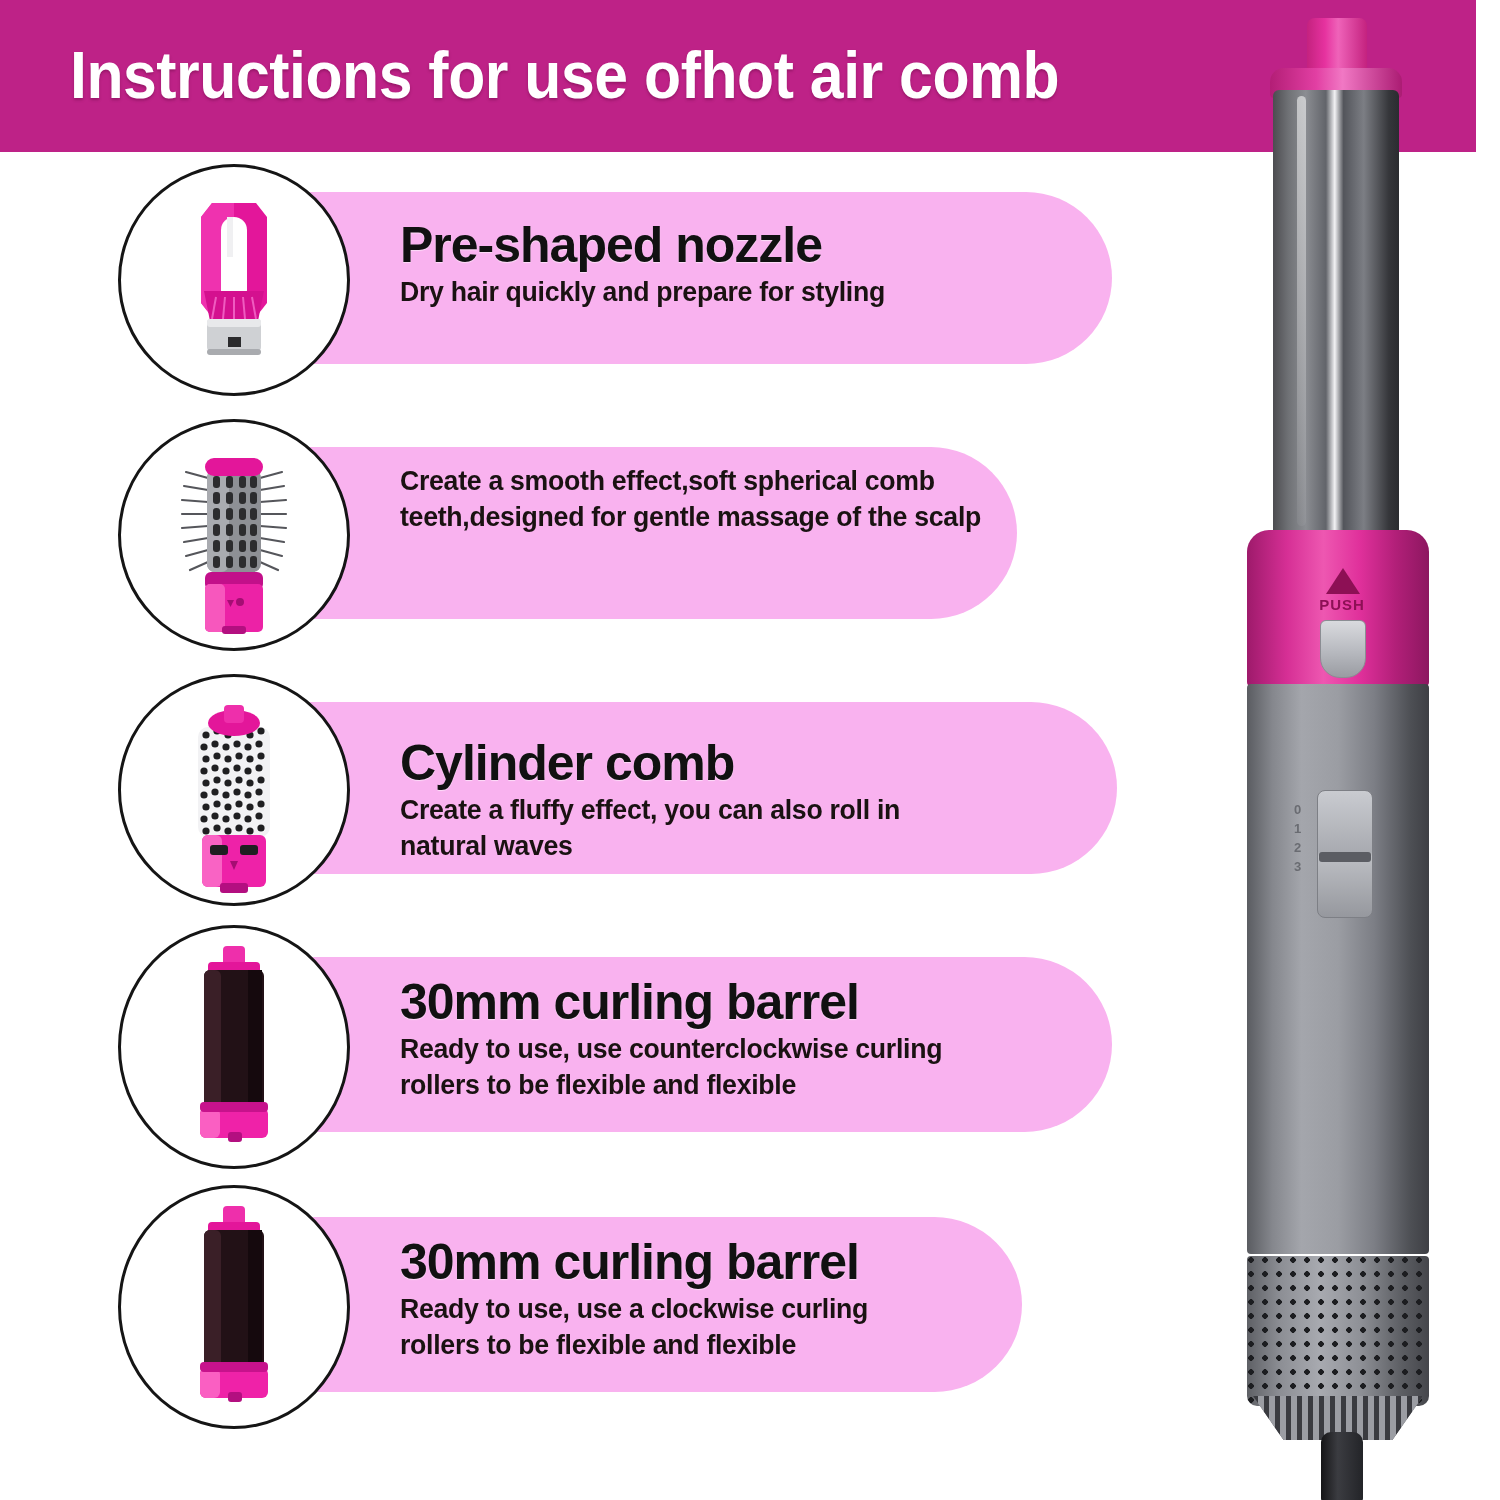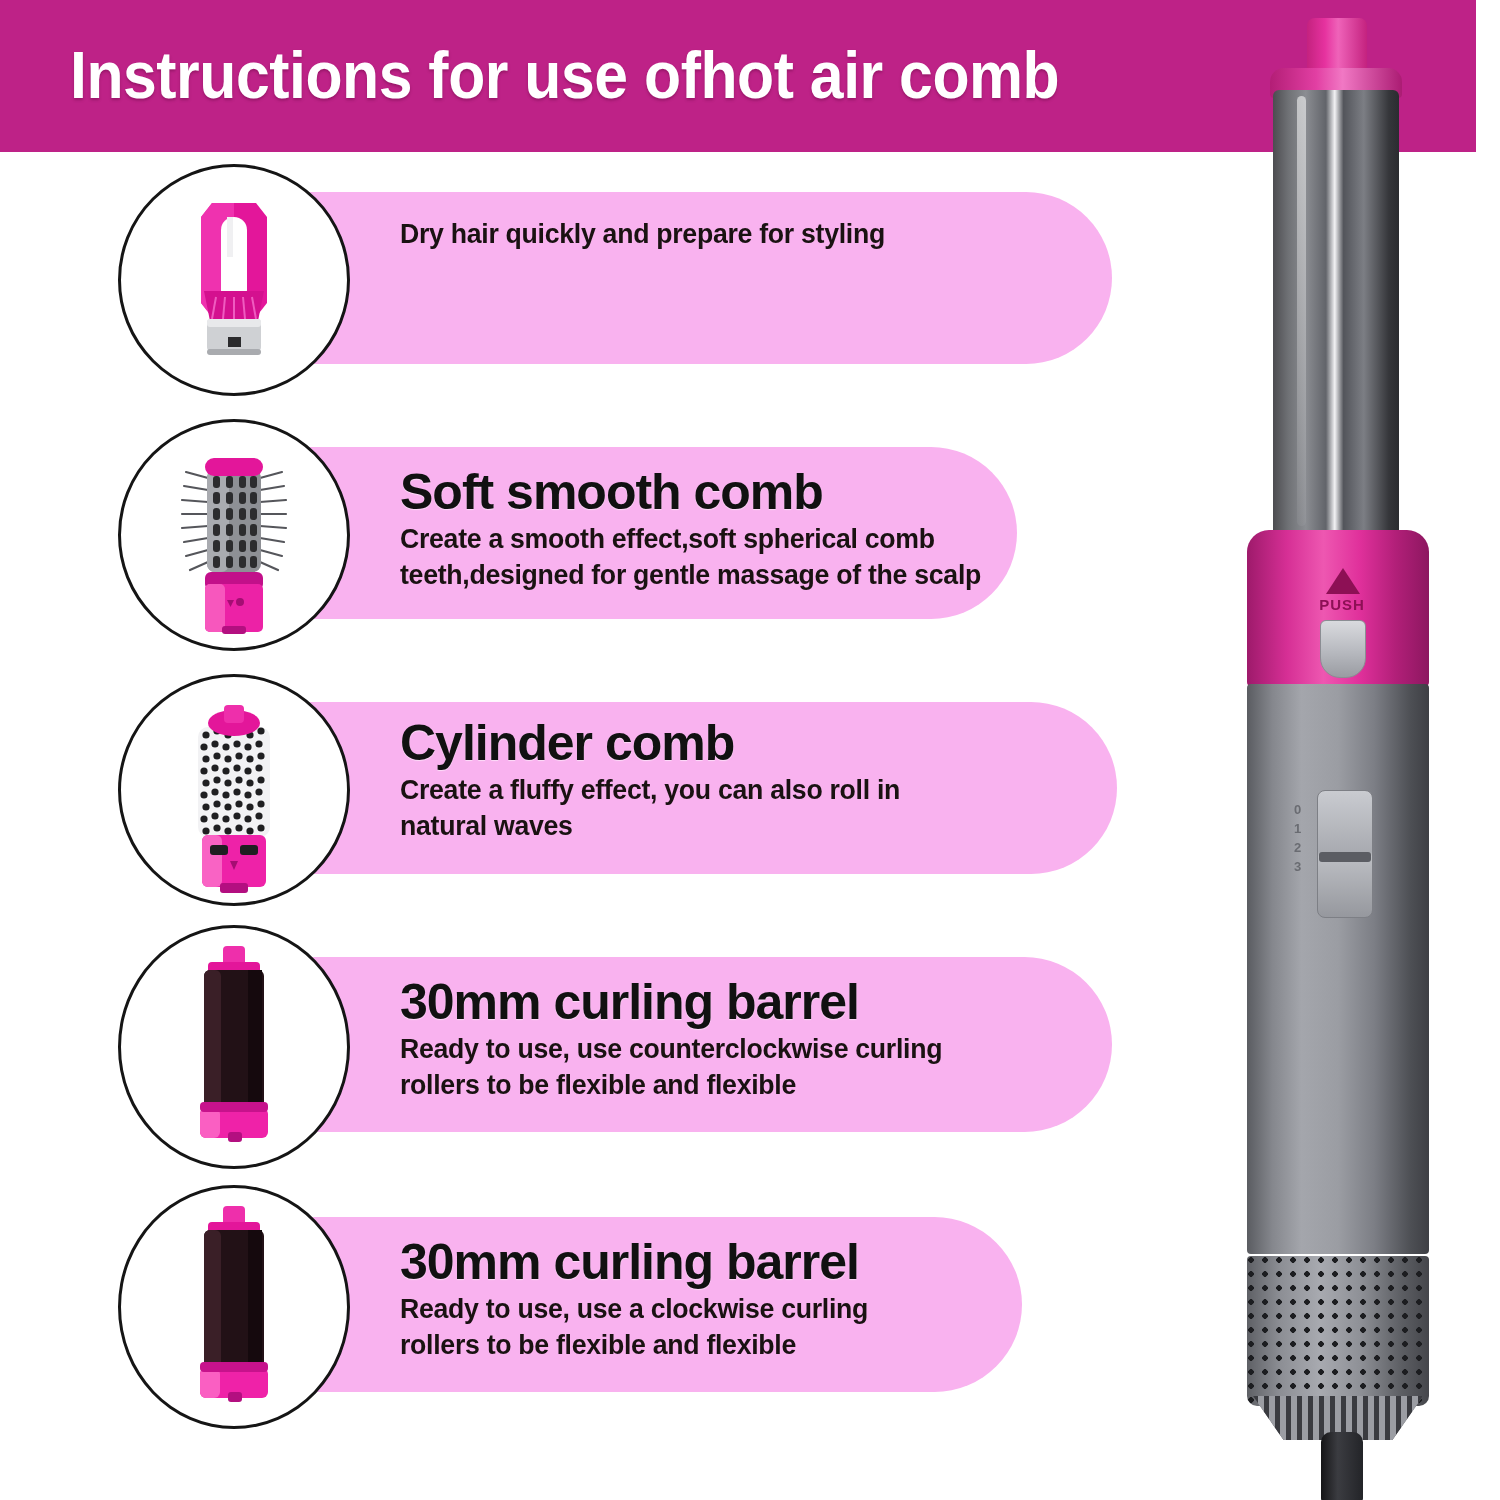--- a/index.html
+++ b/index.html
@@ -109,21 +109,21 @@
   #row-0 .feature-text  { top: 24px; }
 
   #row-1 { top: 295px; }
   #row-1 .feature-pill  { width: 795px; height: 172px; }
   #row-1 .feature-circle{ width: 232px; height: 232px; top: -28px; }
   #row-1 .feature-text  { top: 16px; }
 
   #row-2 { top: 550px; }
   #row-2 .feature-pill  { width: 895px; height: 172px; }
   #row-2 .feature-circle{ width: 232px; height: 232px; top: -28px; }
-  #row-2 .feature-text  { top: 12px; }
+  #row-2 .feature-text  { top: 32px; }
 
   #row-3 { top: 805px; }
   #row-3 .feature-pill  { width: 890px; height: 175px; }
   #row-3 .feature-circle{ width: 232px; height: 244px; top: -32px; }
   #row-3 .feature-text  { top: 16px; }
 
   #row-4 { top: 1065px; }
   #row-4 .feature-pill  { width: 800px; height: 175px; }
   #row-4 .feature-circle{ width: 232px; height: 244px; top: -32px; }
   #row-4 .feature-text  { top: 16px; }
@@ -264,20 +264,21 @@
               <line x1="18" y1="18" x2="22" y2="40"></line>
             </g>
             <rect x="-27" y="40" width="54" height="32" rx="4" fill="#cfd1d4"></rect>
             <rect x="-27" y="40" width="54" height="8" rx="3" fill="#e8e9eb"></rect>
             <rect x="-6" y="58" width="13" height="10" fill="#2b2b2d"></rect>
             <rect x="-27" y="70" width="54" height="6" rx="3" fill="#a9abaf"></rect>
           </g>
         </svg>
       </div>
       <div class="feature-text">
+        <div class="feature-title">Pre-shaped nozzle</div>
         <div class="feature-desc">
           <span>Dry hair quickly and prepare for styling</span>
         </div>
       </div>
     </div>
 
     <div class="feature-row" id="row-1">
       <div class="feature-pill"></div>
       <div class="feature-circle">
         <svg class="icon-canvas" width="226" height="226" viewBox="0 0 226 226">
@@ -333,21 +334,20 @@
             <rect x="-29" y="38" width="58" height="18" rx="6" fill="#c2108a"></rect>
             <rect x="-29" y="50" width="58" height="48" rx="5" fill="#ec22a6"></rect>
             <rect x="-29" y="50" width="20" height="48" rx="5" fill="#f757bd"></rect>
             <path d="M-7 66 l7 0 l-3.5 7 Z" fill="#a50d73"></path>
             <circle cx="6" cy="68" r="4" fill="#a50d73"></circle>
             <rect x="-12" y="92" width="24" height="8" rx="3" fill="#b30f80"></rect>
           </g>
         </svg>
       </div>
       <div class="feature-text">
-        <div class="feature-title">Soft smooth comb</div>
         <div class="feature-desc">
           <span>Create a smooth effect,soft spherical comb</span>
           <span>teeth,designed for gentle massage of the scalp</span>
         </div>
       </div>
     </div>
 
     <div class="feature-row" id="row-2">
       <div class="feature-pill"></div>
       <div class="feature-circle">

